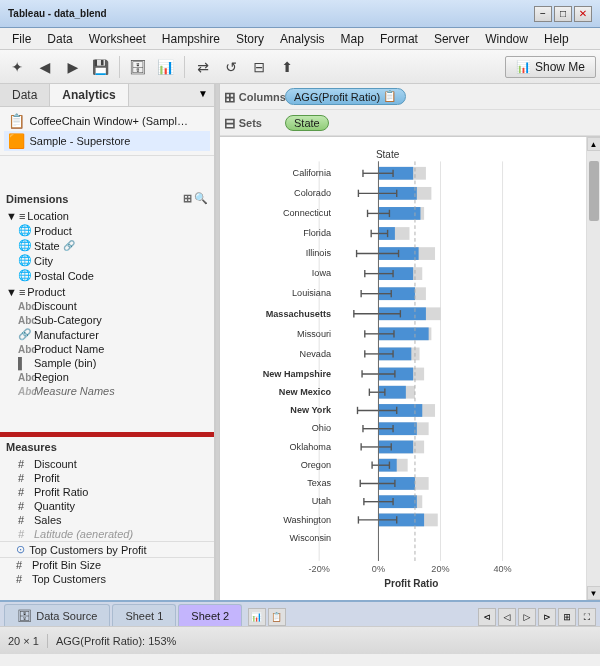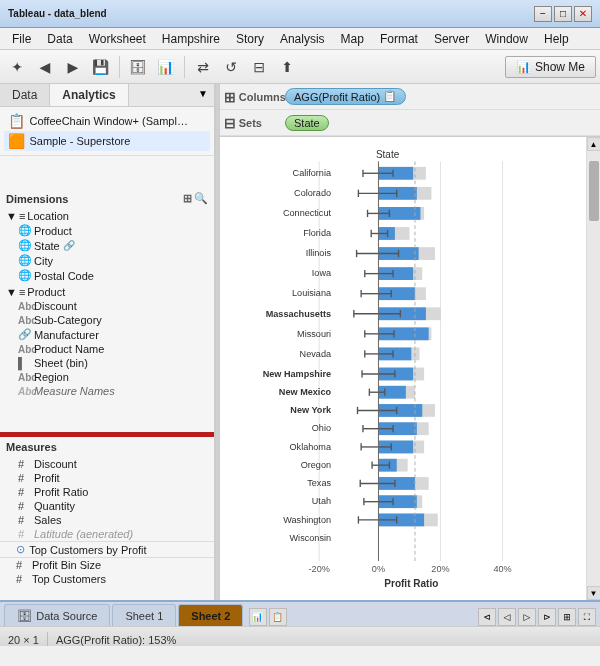--- a/index.html
+++ b/index.html
@@ -292,40 +292,40 @@
       cursor: pointer;
       border: 1px solid #aabbd0;
       border-bottom: none;
       border-radius: 3px 3px 0 0;
       background: #c8d4e4;
       color: #333;
       display: flex; align-items: center; gap: 4px;
       height: 22px;
     }
     .bottom-tab.active {
-      background: #a16207;
-      font-weight: bold;
+      background: #c4b5fd;
+      font-weight: normal;
       color: #1a1a1a;
     }
     .bottom-tab-icon { font-size: 12px; }
     .bottom-tab-controls { margin-left: auto; display: flex; gap: 2px; align-items: center; }
     .nav-btn {
       width: 18px; height: 18px;
       background: #e0e0e0; border: 1px solid #bbb;
       display: flex; align-items: center; justify-content: center;
       font-size: 9px; cursor: pointer;
     }
 
     
     .status-bar {
       background: linear-gradient(to bottom, #e8e8e8, #d8d8d8);
       border-top: 1px solid #ccc;
-      height: 20px;
-      display: flex;
-      align-items: flex-end;
+      height: 28px;
+      display: flex;
+      align-items: center;
       padding: 0 8px;
       gap: 8px;
       font-size: 11px;
       color: #333;
     }
     .status-sep { width: 1px; height: 14px; background: #bbb; }
 
     .chart-grid-line {
       stroke: #e0e0e0;
       stroke-width: 1;
@@ -469,21 +469,21 @@
         <div class="field-item">
           <span class="field-icon" style="color:#999;">🔗</span>
           <span>Manufacturer</span>
         </div>
         <div class="field-item">
           <span class="field-icon" style="color:#888;font-size:10px;font-weight:bold;">Abc</span>
           <span>Product Name</span>
         </div>
         <div class="field-item">
           <span class="field-icon" style="color:#666;">▌</span>
-          <span>Sheet (bin)</span>
+          <span>Sample (bin)</span>
         </div>
         <div class="field-item">
           <span class="field-icon" style="color:#888;font-size:10px;font-weight:bold;">Abc</span>
           <span>Region</span>
         </div>
         <div class="field-item italic">
           <span class="field-icon" style="color:#aaa;font-size:10px;font-weight:bold;">Abc</span>
           <span>Measure Names</span>
         </div>
       </div>

